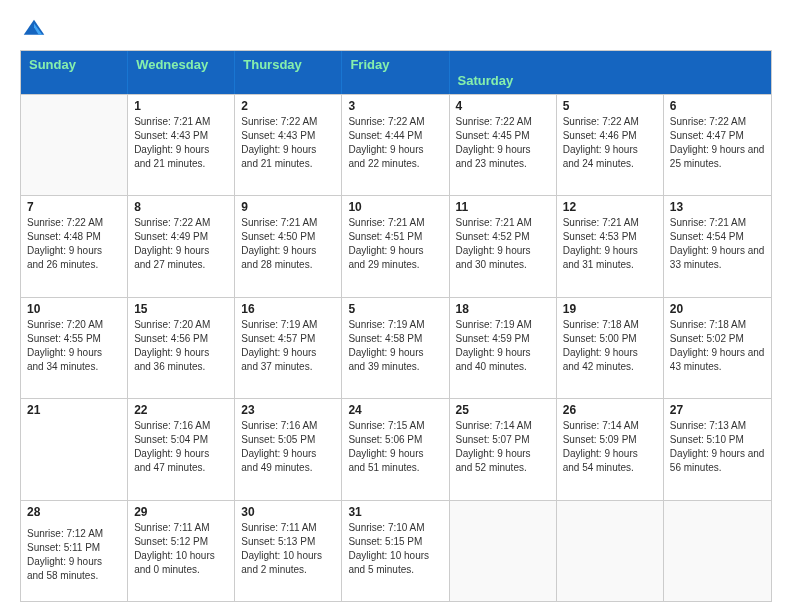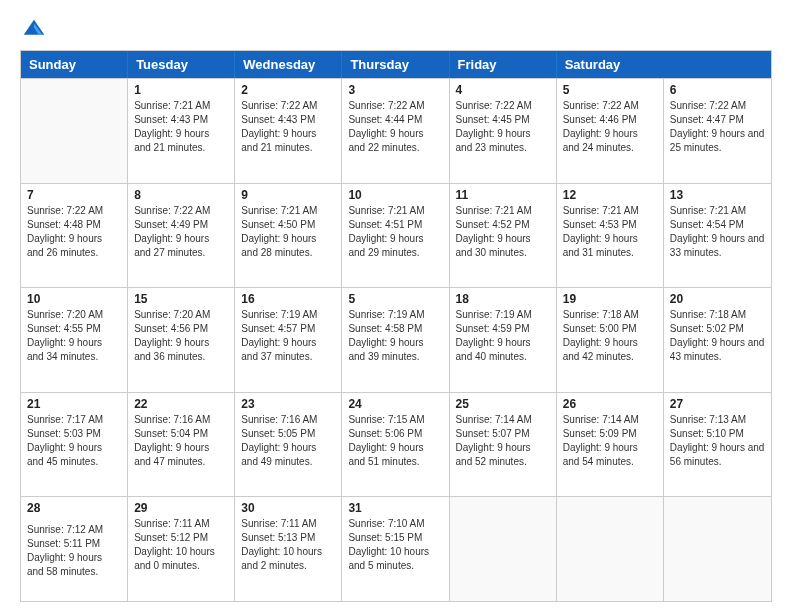--- a/index.html
+++ b/index.html
@@ -64,27 +64,27 @@
       display: flex;
       flex-direction: column;
       border: 1px solid #ccc;
     }
     .cal-header {
       display: grid;
       grid-template-columns: repeat(7, 1fr);
       background: #1565c0;
     }
     .cal-header-cell {
-      color: #ffffff;
+      color: #86efac;
       font-weight: bold;
       font-size: 13px;
       padding: 6px 8px;
       border-right: 1px solid #1976d2;
     }
-    .cal-header-cell:last-child { border-right: none; }
+    .cal-header-cell:last-child { border-right: none; margin-top: 16px; }
     .cal-body {
       flex: 1;
       display: flex;
       flex-direction: column;
     }
     .cal-row {
       display: grid;
       grid-template-columns: repeat(7, 1fr);
       flex: 1;
       border-top: 1px solid #ccc;
@@ -128,21 +128,20 @@
     </div>
     <div class="title-block">
       <div class="main-title"></div>
       <div class="sub-title"></div>
     </div>
   </div>
 
   <div class="calendar">
     <div class="cal-header" id="cal-header">
         <div class="cal-header-cell">Sunday</div>
-        <div class="cal-header-cell">Tuesday</div>
         <div class="cal-header-cell">Wednesday</div>
         <div class="cal-header-cell">Thursday</div>
         <div class="cal-header-cell">Friday</div>
         <div class="cal-header-cell">Saturday</div>
       </div>
     <div class="cal-body" id="cal-body">
         <div class="cal-row">
           <div class="cal-cell empty"></div>
           <div class="cal-cell">
             <div class="day-number">1</div>
@@ -265,23 +264,20 @@
           <div class="cal-cell">
             <div class="day-number">20</div>
             <div class="day-info" style="white-space: pre-line;">Sunrise: 7:18 AM
 Sunset: 5:02 PM
 Daylight: 9 hours and 43 minutes.</div>
           </div>
         </div>
         <div class="cal-row">
           <div class="cal-cell">
             <div class="day-number">21</div>
-            <div class="day-info" style="white-space: pre-line;">Sunrise: 7:17 AM
-Sunset: 5:03 PM
-Daylight: 9 hours and 45 minutes.</div>
           </div>
           <div class="cal-cell">
             <div class="day-number">22</div>
             <div class="day-info" style="white-space: pre-line;">Sunrise: 7:16 AM
 Sunset: 5:04 PM
 Daylight: 9 hours and 47 minutes.</div>
           </div>
           <div class="cal-cell">
             <div class="day-number">23</div>
             <div class="day-info" style="white-space: pre-line;">Sunrise: 7:16 AM

